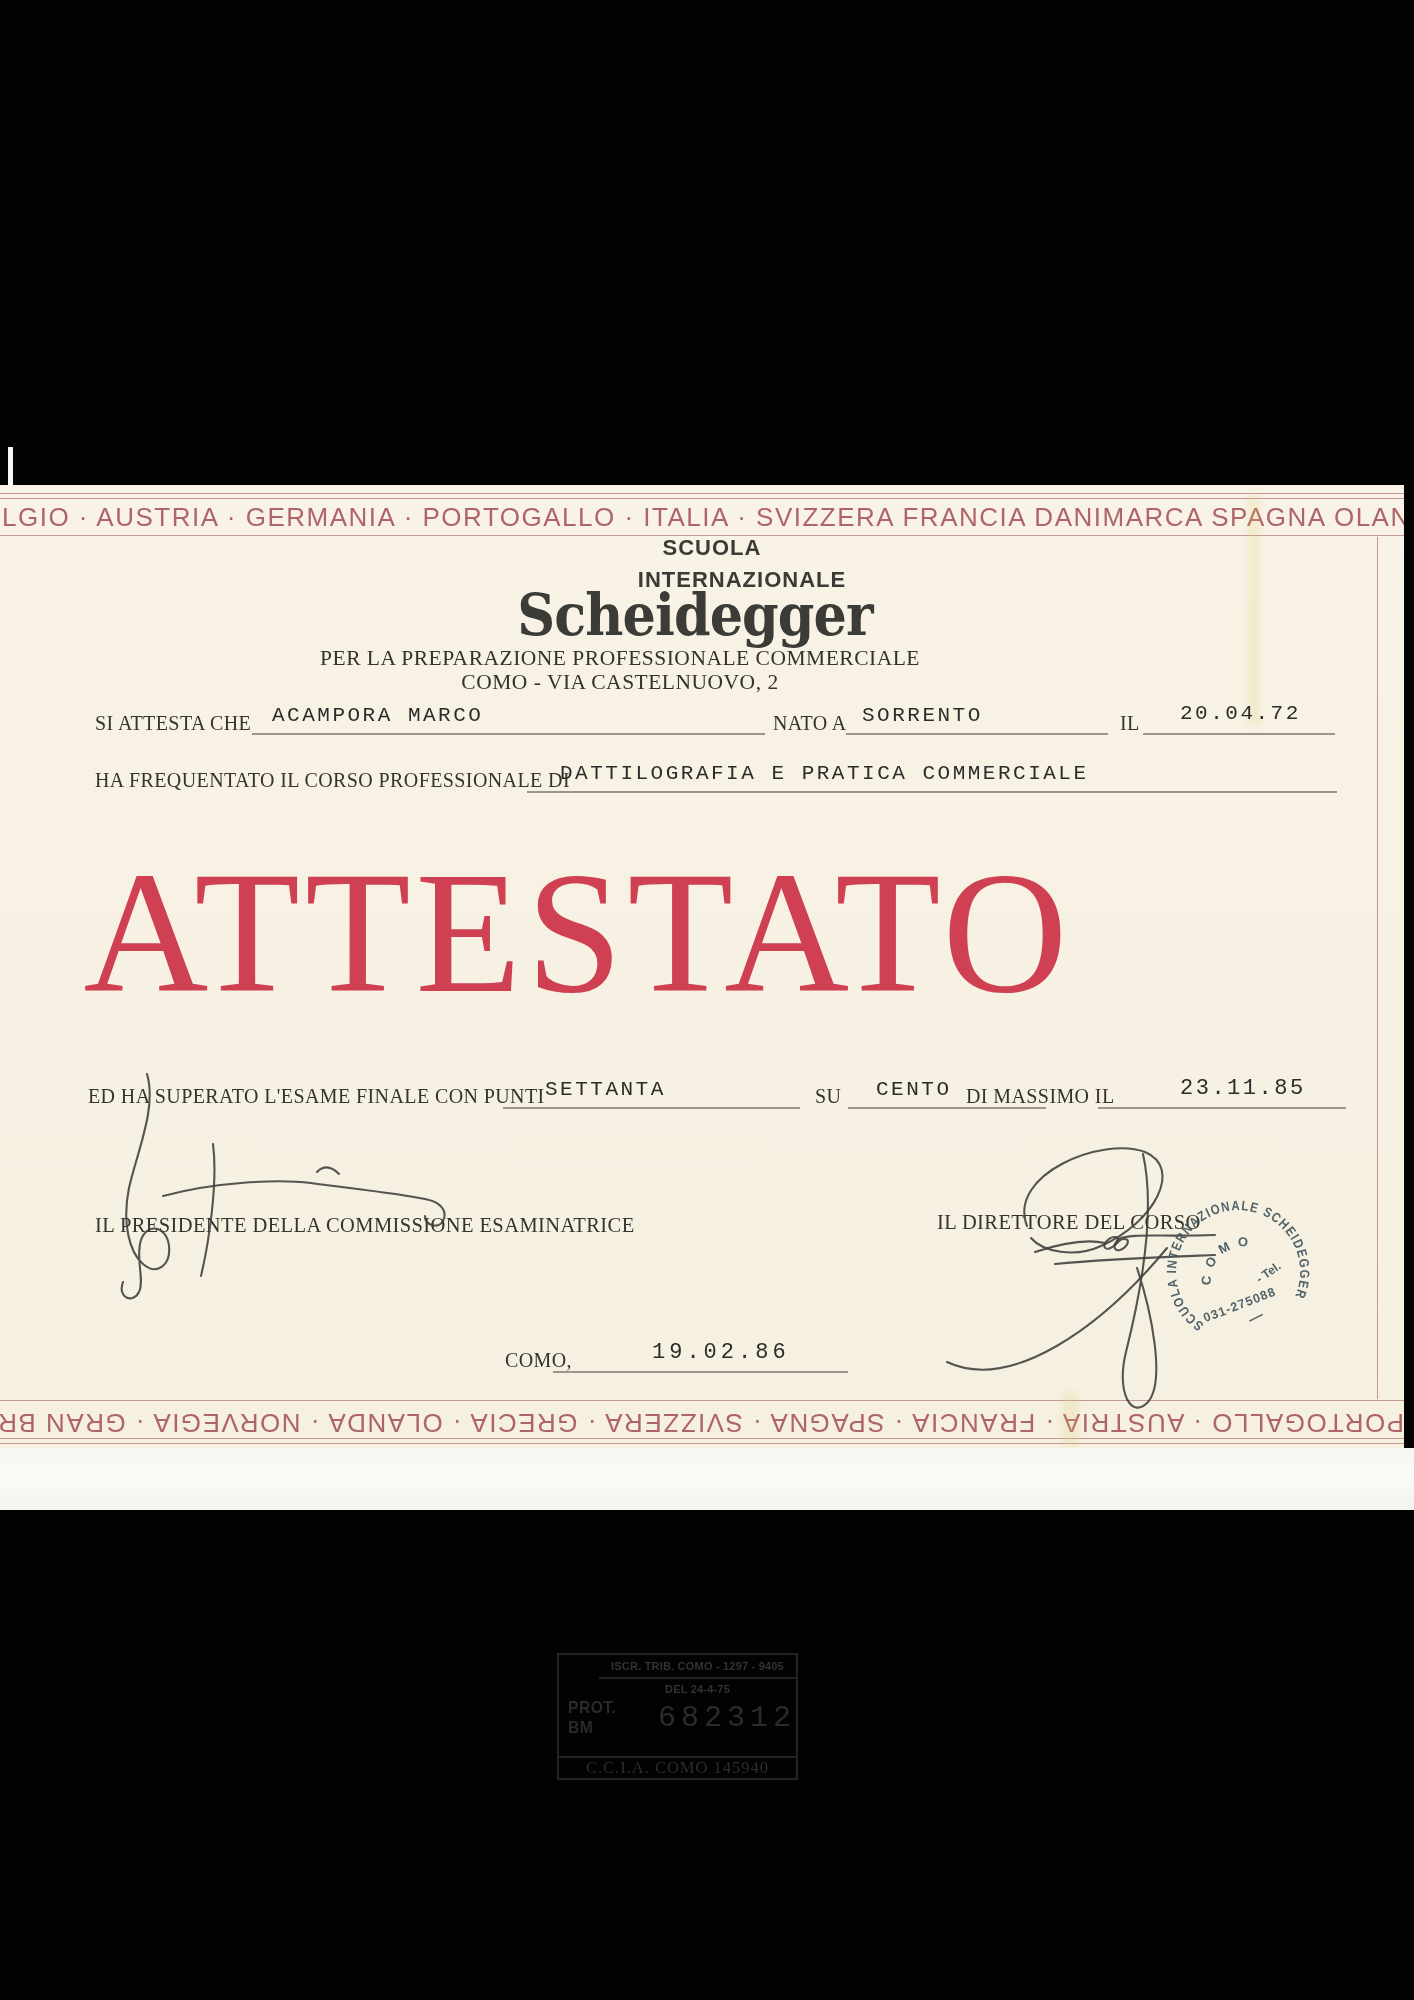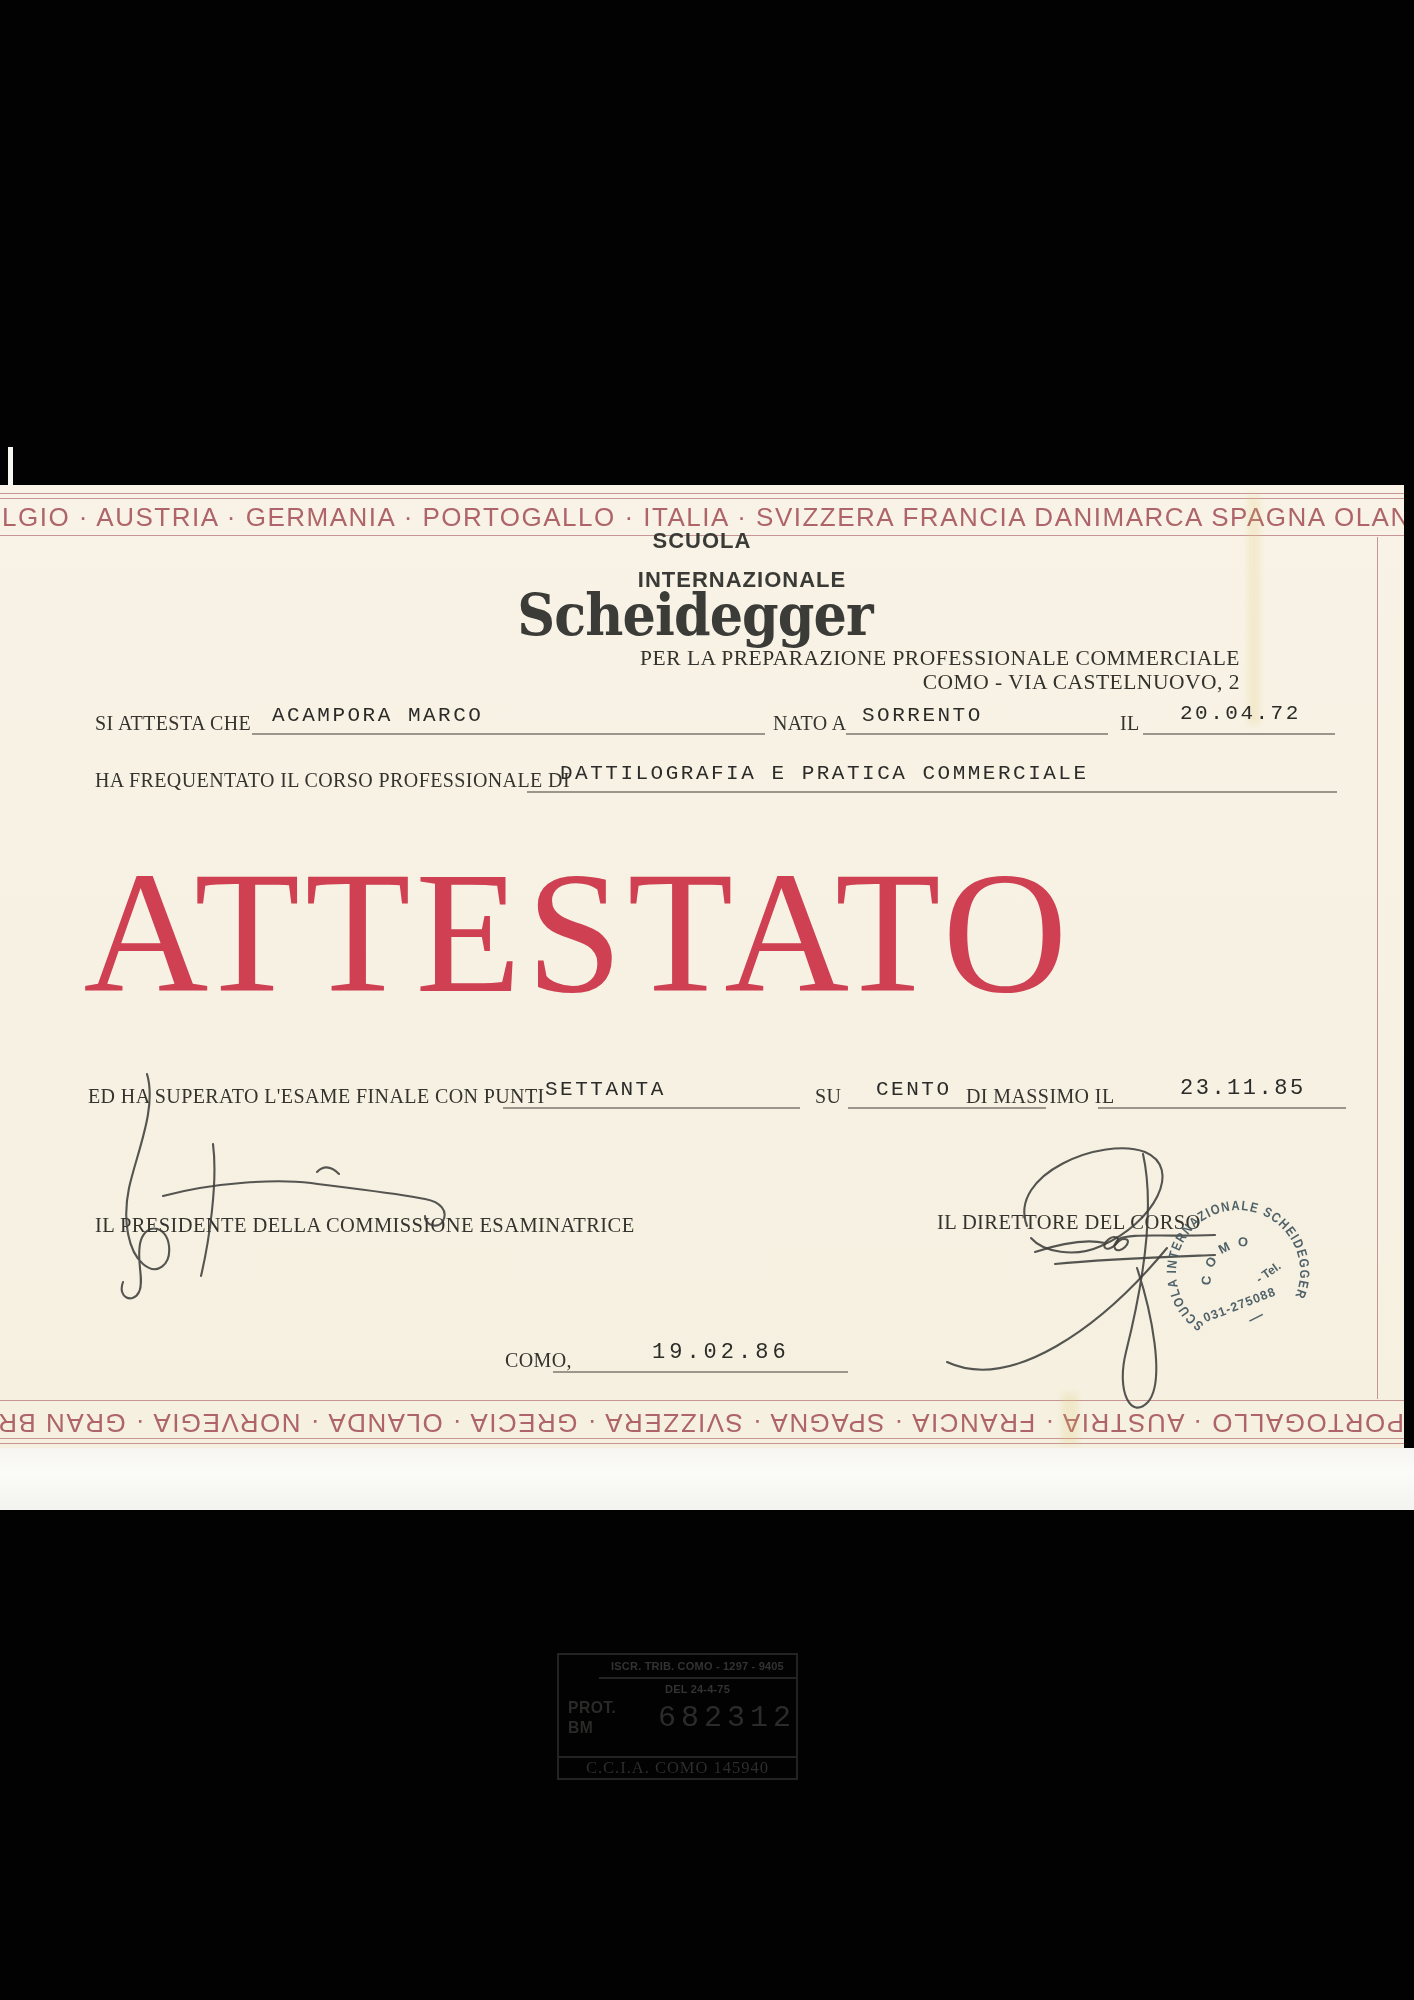--- a/index.html
+++ b/index.html
@@ -23,21 +23,21 @@
   #border-bottom .txt{position:absolute;left:0;top:7px;width:1404px;transform:rotate(180deg);}
   #border-right{position:absolute;right:0;top:52px;width:27px;height:862px;overflow:hidden;}
   #border-right .txt{position:absolute;left:1px;top:4px;transform-origin:0 0;transform:rotate(90deg);}
   
   .hdr-sans{position:absolute;left:0;width:1404px;text-align:center;
             font-family:"Liberation Sans",sans-serif;font-weight:bold;color:#3a3a36;
             font-size:22px;letter-spacing:1px;}
   #logo{position:absolute;left:0;top:581px;width:1390px;text-align:center;
         font-family:"DejaVu Serif",serif;font-weight:bold;font-size:57px;color:#3b3b38;
         letter-spacing:-1px;transform:scaleX(.92);}
-  .hdr-serif{position:absolute;left:0;width:1240px;text-align:right;color:#34322d;
+  .hdr-serif{position:absolute;left:0;width:1240px;text-align:center;color:#34322d;
              font-size:21.5px;letter-spacing:.5px;}
   
   .lbl{position:absolute;color:#35332e;font-size:20px;letter-spacing:.4px;white-space:nowrap;}
   .fill{position:absolute;height:1.5px;background:#9a968c;}
   .typed{position:absolute;font-family:"Liberation Mono",monospace;color:#2b2b29;
          font-size:21px;letter-spacing:2.5px;white-space:nowrap;}
   #big-title{position:absolute;left:0;top:846px;width:1156px;text-align:center;
              font-size:173px;line-height:1;color:#ce4052;letter-spacing:5px;
              font-family:"Liberation Serif",serif;}
   
@@ -85,21 +85,21 @@
     <div id="border-bottom">
       <div class="bline" style="top:0;"></div>
       <div class="txt border-text">PORTOGALLO · AUSTRIA · FRANCIA · SPAGNA · SVIZZERA · GRECIA · OLANDA · NORVEGIA · GRAN BRETAGN</div>
       <div class="bline" style="top:38px;"></div>
       <div class="bline" style="top:43px;"></div>
     </div>
 
     <div class="streak" style="left:1248px;top:10px;width:12px;height:230px;"></div>
     <div class="streak" style="left:1062px;top:908px;width:16px;height:52px;"></div>
 
-    <div class="hdr-sans" style="top:43px;">SCUOLA</div>
+    <div class="hdr-sans" style="top:50px;margin-left:10px;">SCUOLA</div>
     <div class="hdr-sans" style="top:82px;padding-left:40px;">INTERNAZIONALE</div>
     <div id="logo" style="top:96px;">Scheidegger</div>
     <div class="hdr-serif" style="top:161px;">PER LA PREPARAZIONE PROFESSIONALE COMMERCIALE</div>
     <div class="hdr-serif" style="top:185px;">COMO - VIA CASTELNUOVO, 2</div>
 
     <div class="lbl" style="left:95px;top:227px;">SI ATTESTA CHE</div>
     <div class="fill" style="left:252px;top:248px;width:513px;"></div>
     <div class="typed" style="left:272px;top:219px;">ACAMPORA MARCO</div>
     <div class="lbl" style="left:773px;top:227px;">NATO A</div>
     <div class="fill" style="left:846px;top:248px;width:262px;"></div>

